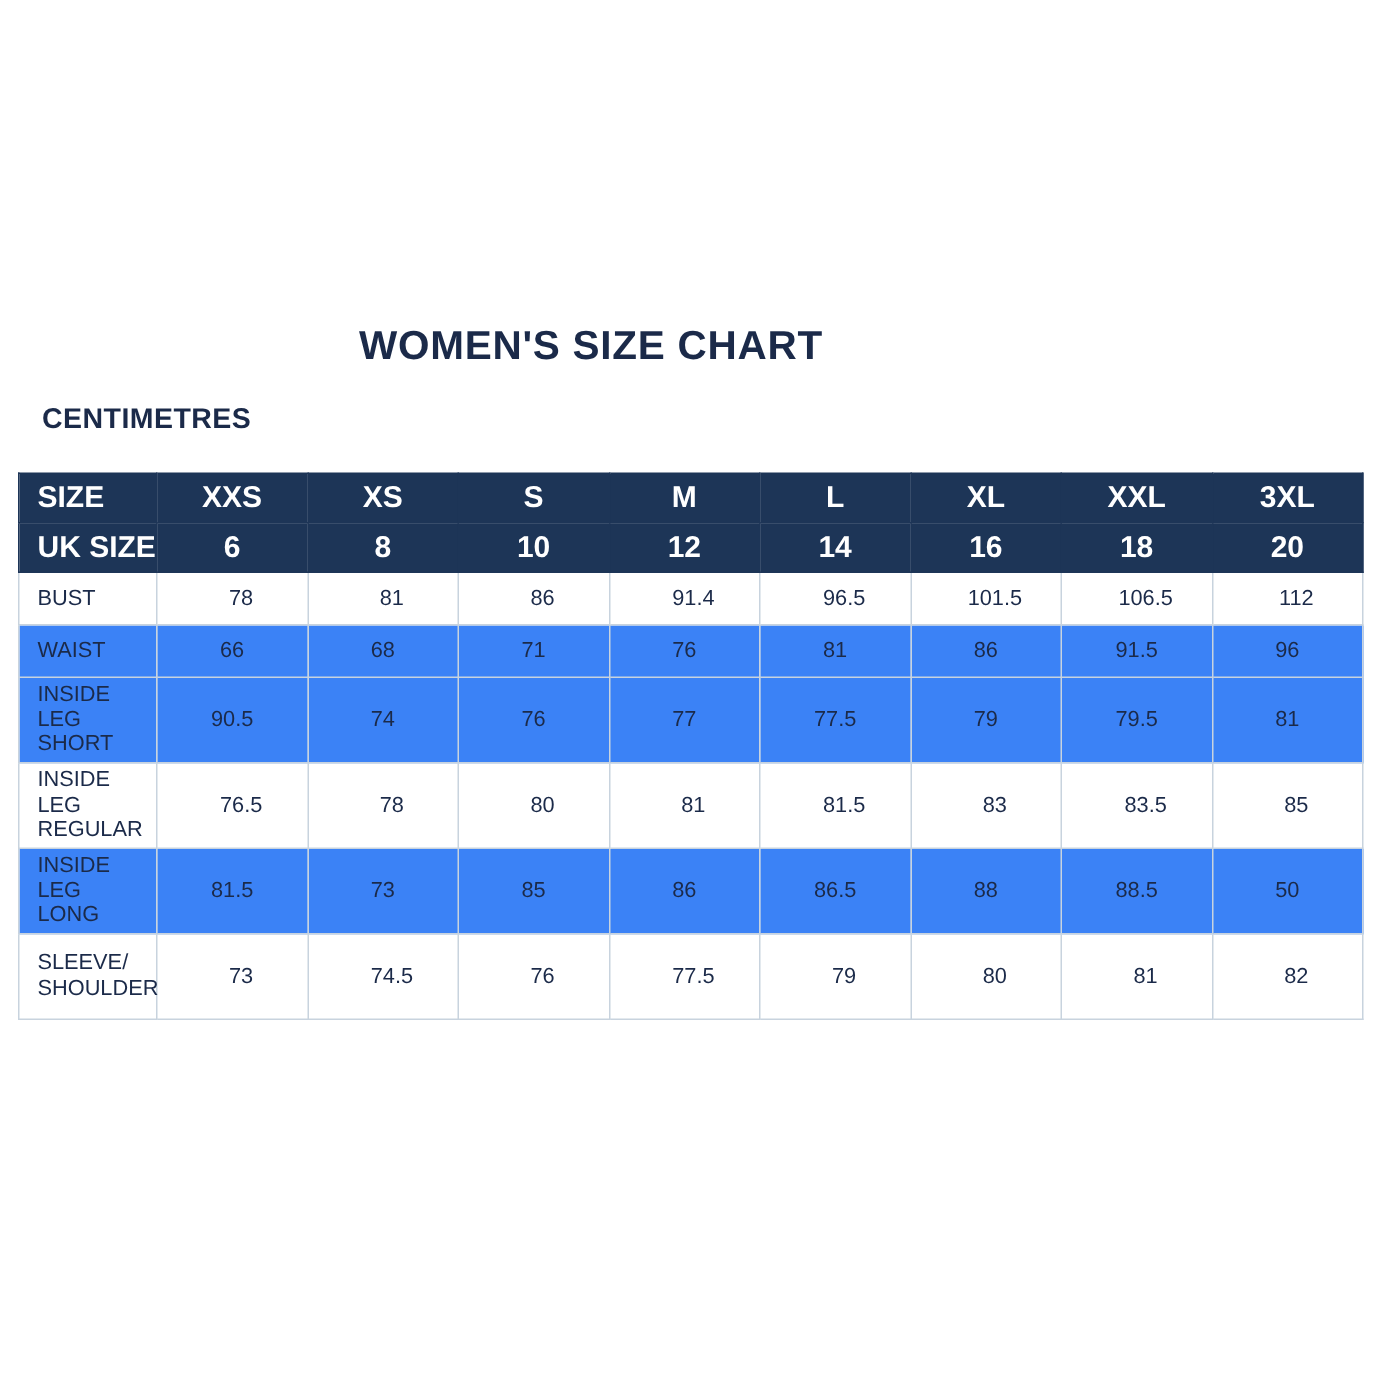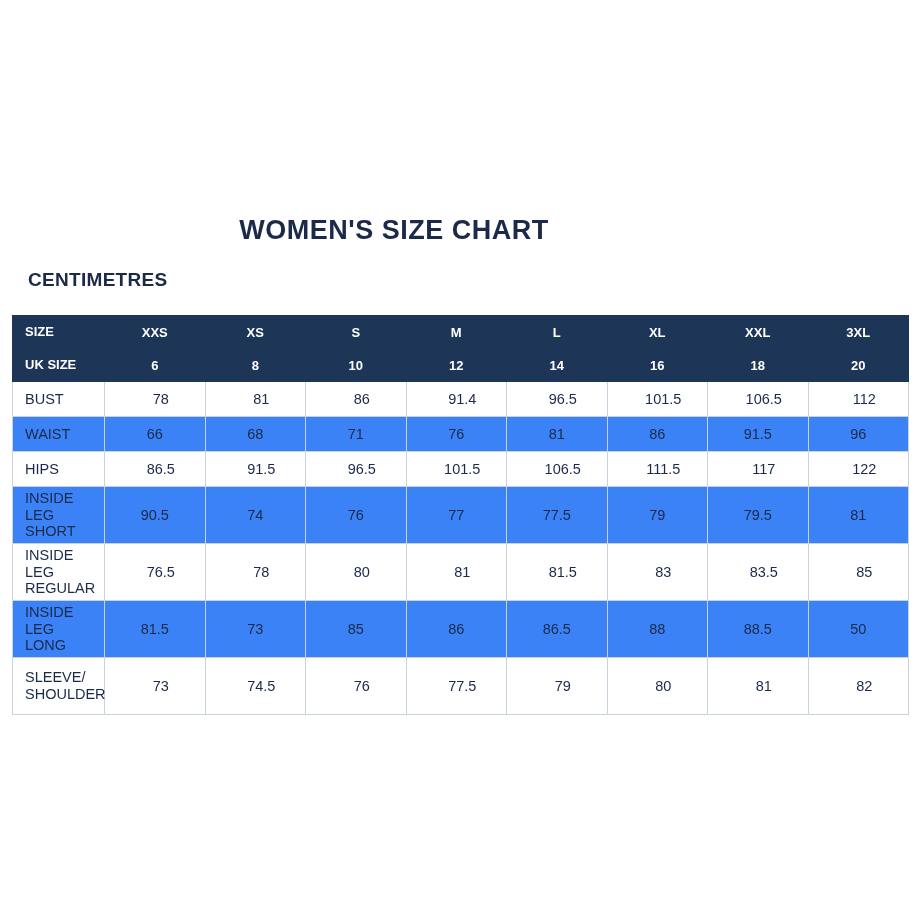--- a/index.html
+++ b/index.html
@@ -60,21 +60,21 @@
     text-align: center;
     padding: 0;
     height: 34px;
     color: #1b2a49;
   }
   
   tr.hdr td {
     background: #1d3557;
     color: #ffffff;
     font-weight: bold;
-    font-size: 13px;
+    font-size: 20px;
     border: 1px solid #1d3557;
     height: 32px;
   }
   tr.hdr td.label {
     text-align: left;
     padding-left: 12px;
   }
   td.label {
     text-align: left;
     padding-left: 12px;
@@ -160,33 +160,20 @@
             </td>
             <td>66</td>
             <td>68</td>
             <td>71</td>
             <td>76</td>
             <td>81</td>
             <td>86</td>
             <td>91.5</td>
             <td>96</td>
           </tr>
-          <tr class="plain">
-            <td class="label">
-              <span class="cellline">HIPS</span>
-            </td>
-            <td>86.5</td>
-            <td>91.5</td>
-            <td>96.5</td>
-            <td>101.5</td>
-            <td>106.5</td>
-            <td>111.5</td>
-            <td>117</td>
-            <td>122</td>
-          </tr>
           <tr class="band tall">
             <td class="label">
               <span class="cellline">INSIDE LEG</span>
               <span class="cellline">SHORT</span>
             </td>
             <td>90.5</td>
             <td>74</td>
             <td>76</td>
             <td>77</td>
             <td>77.5</td>

